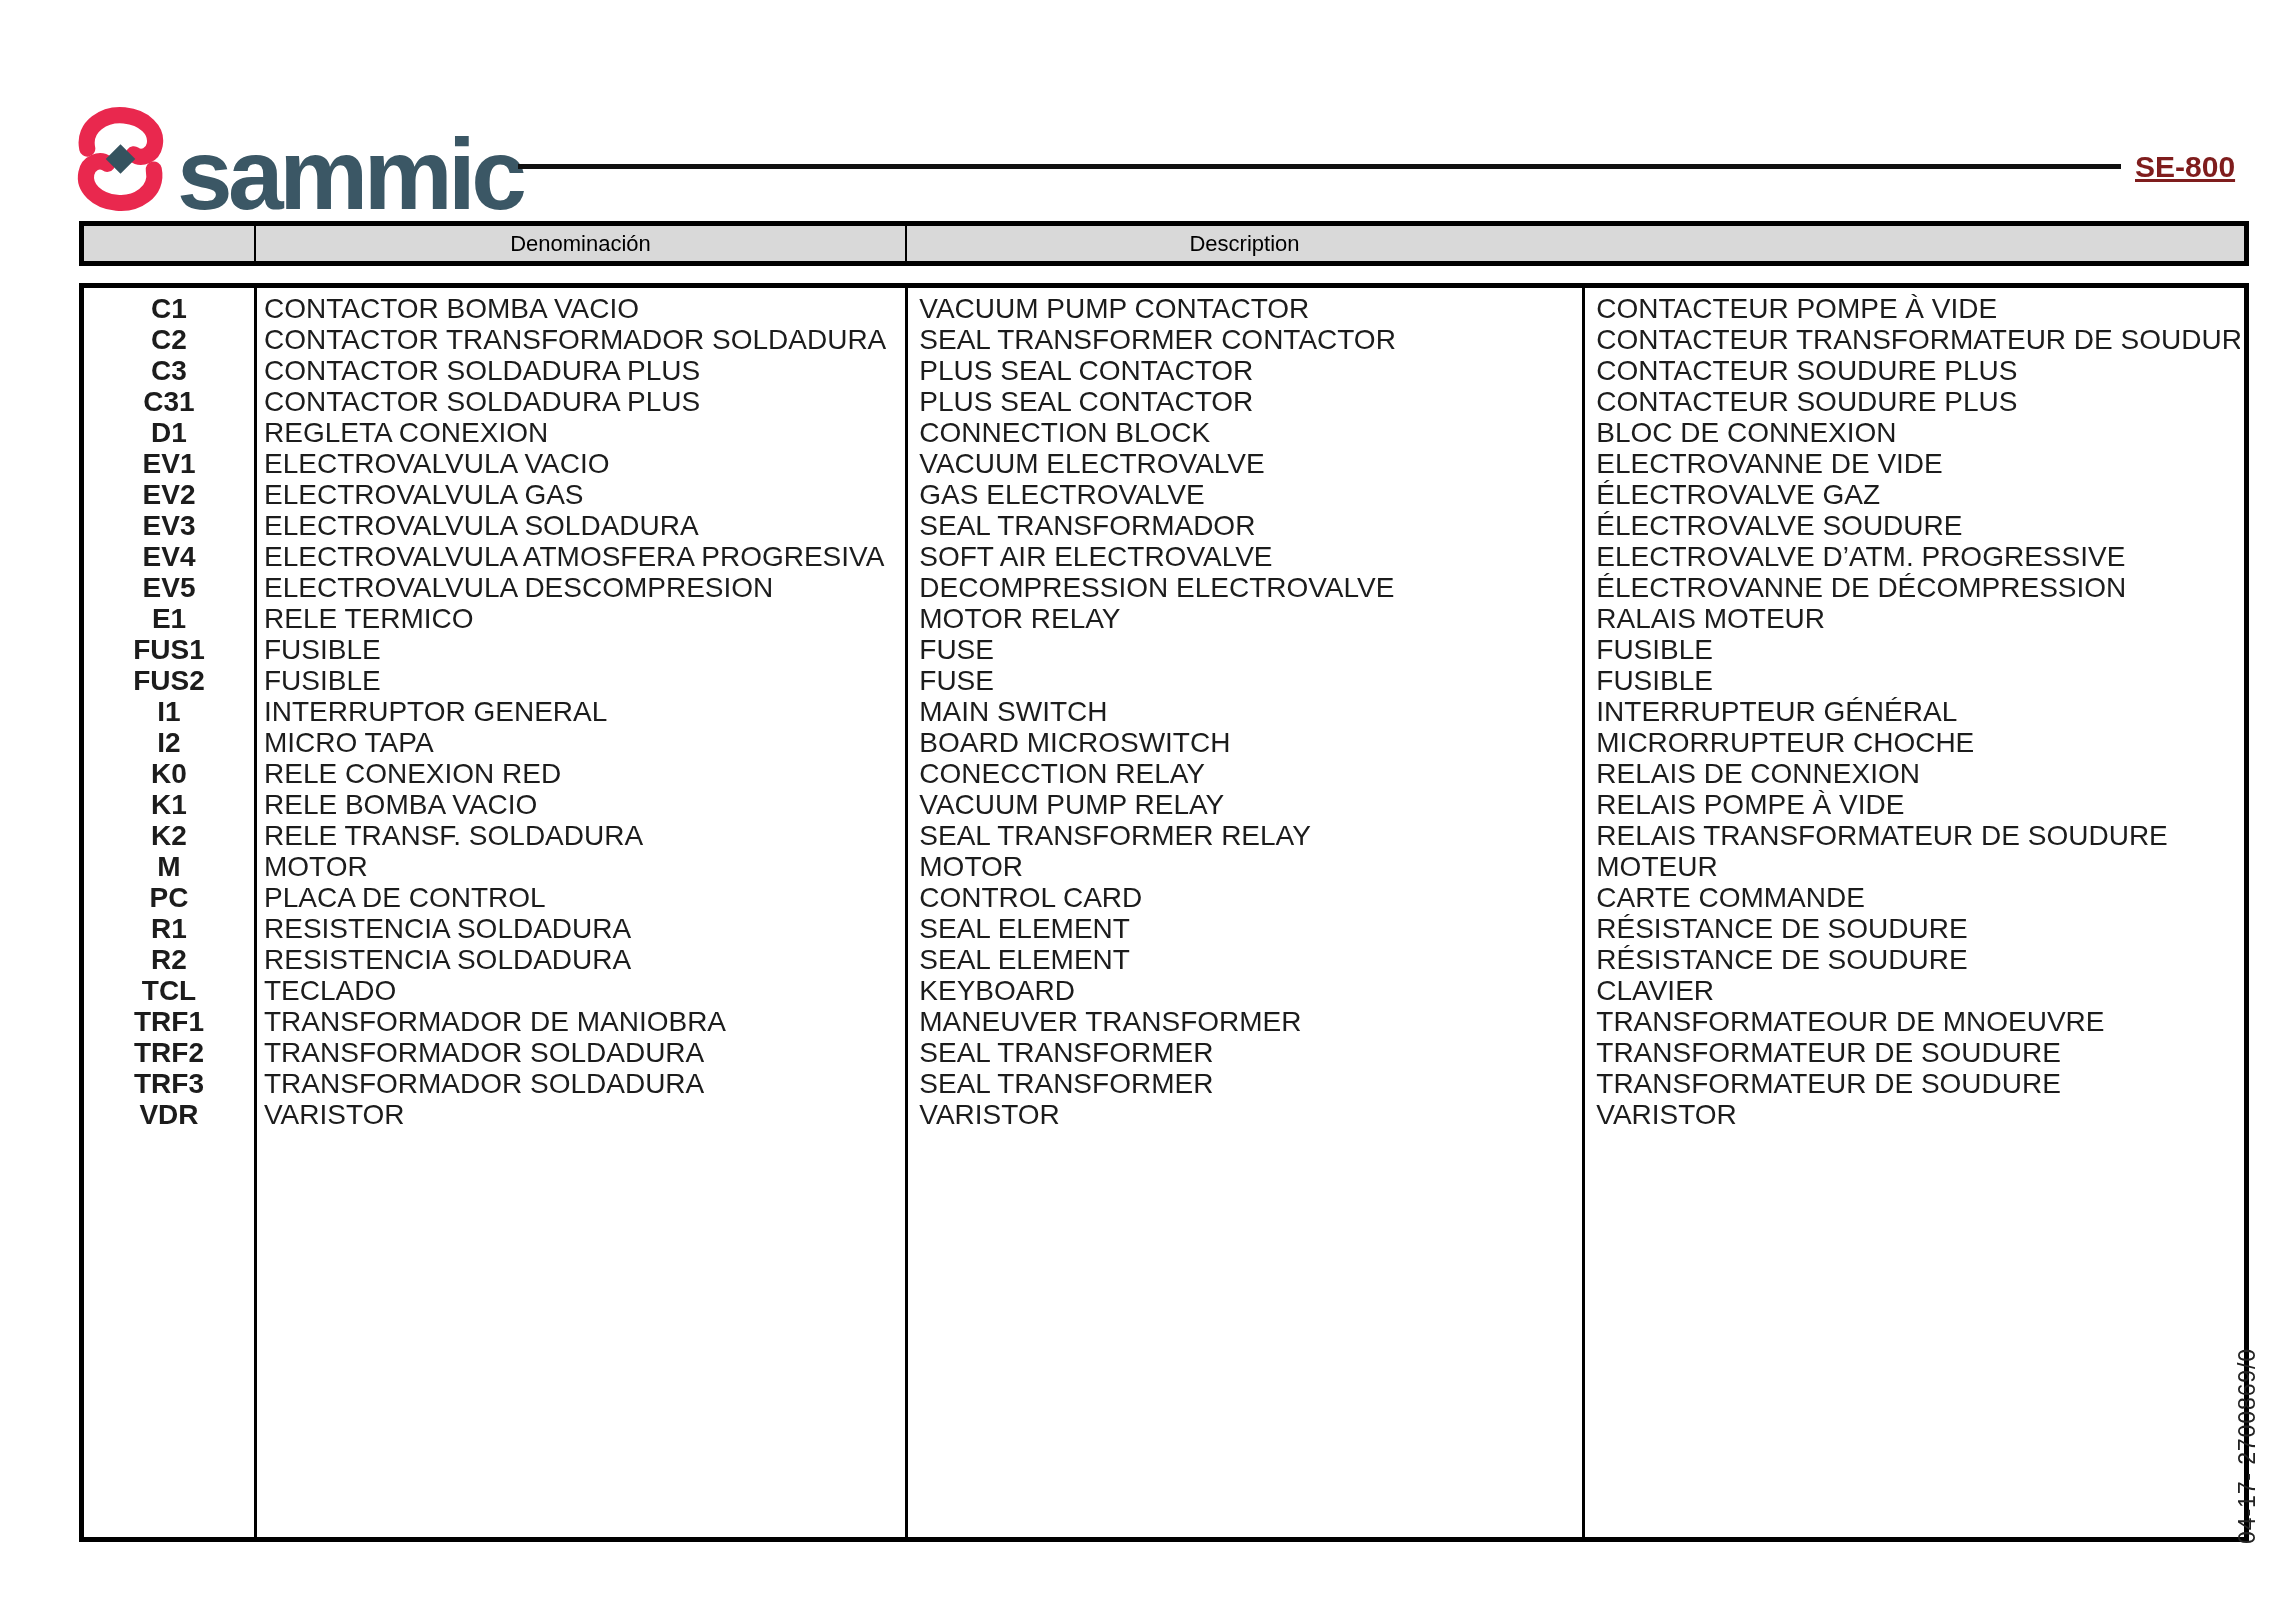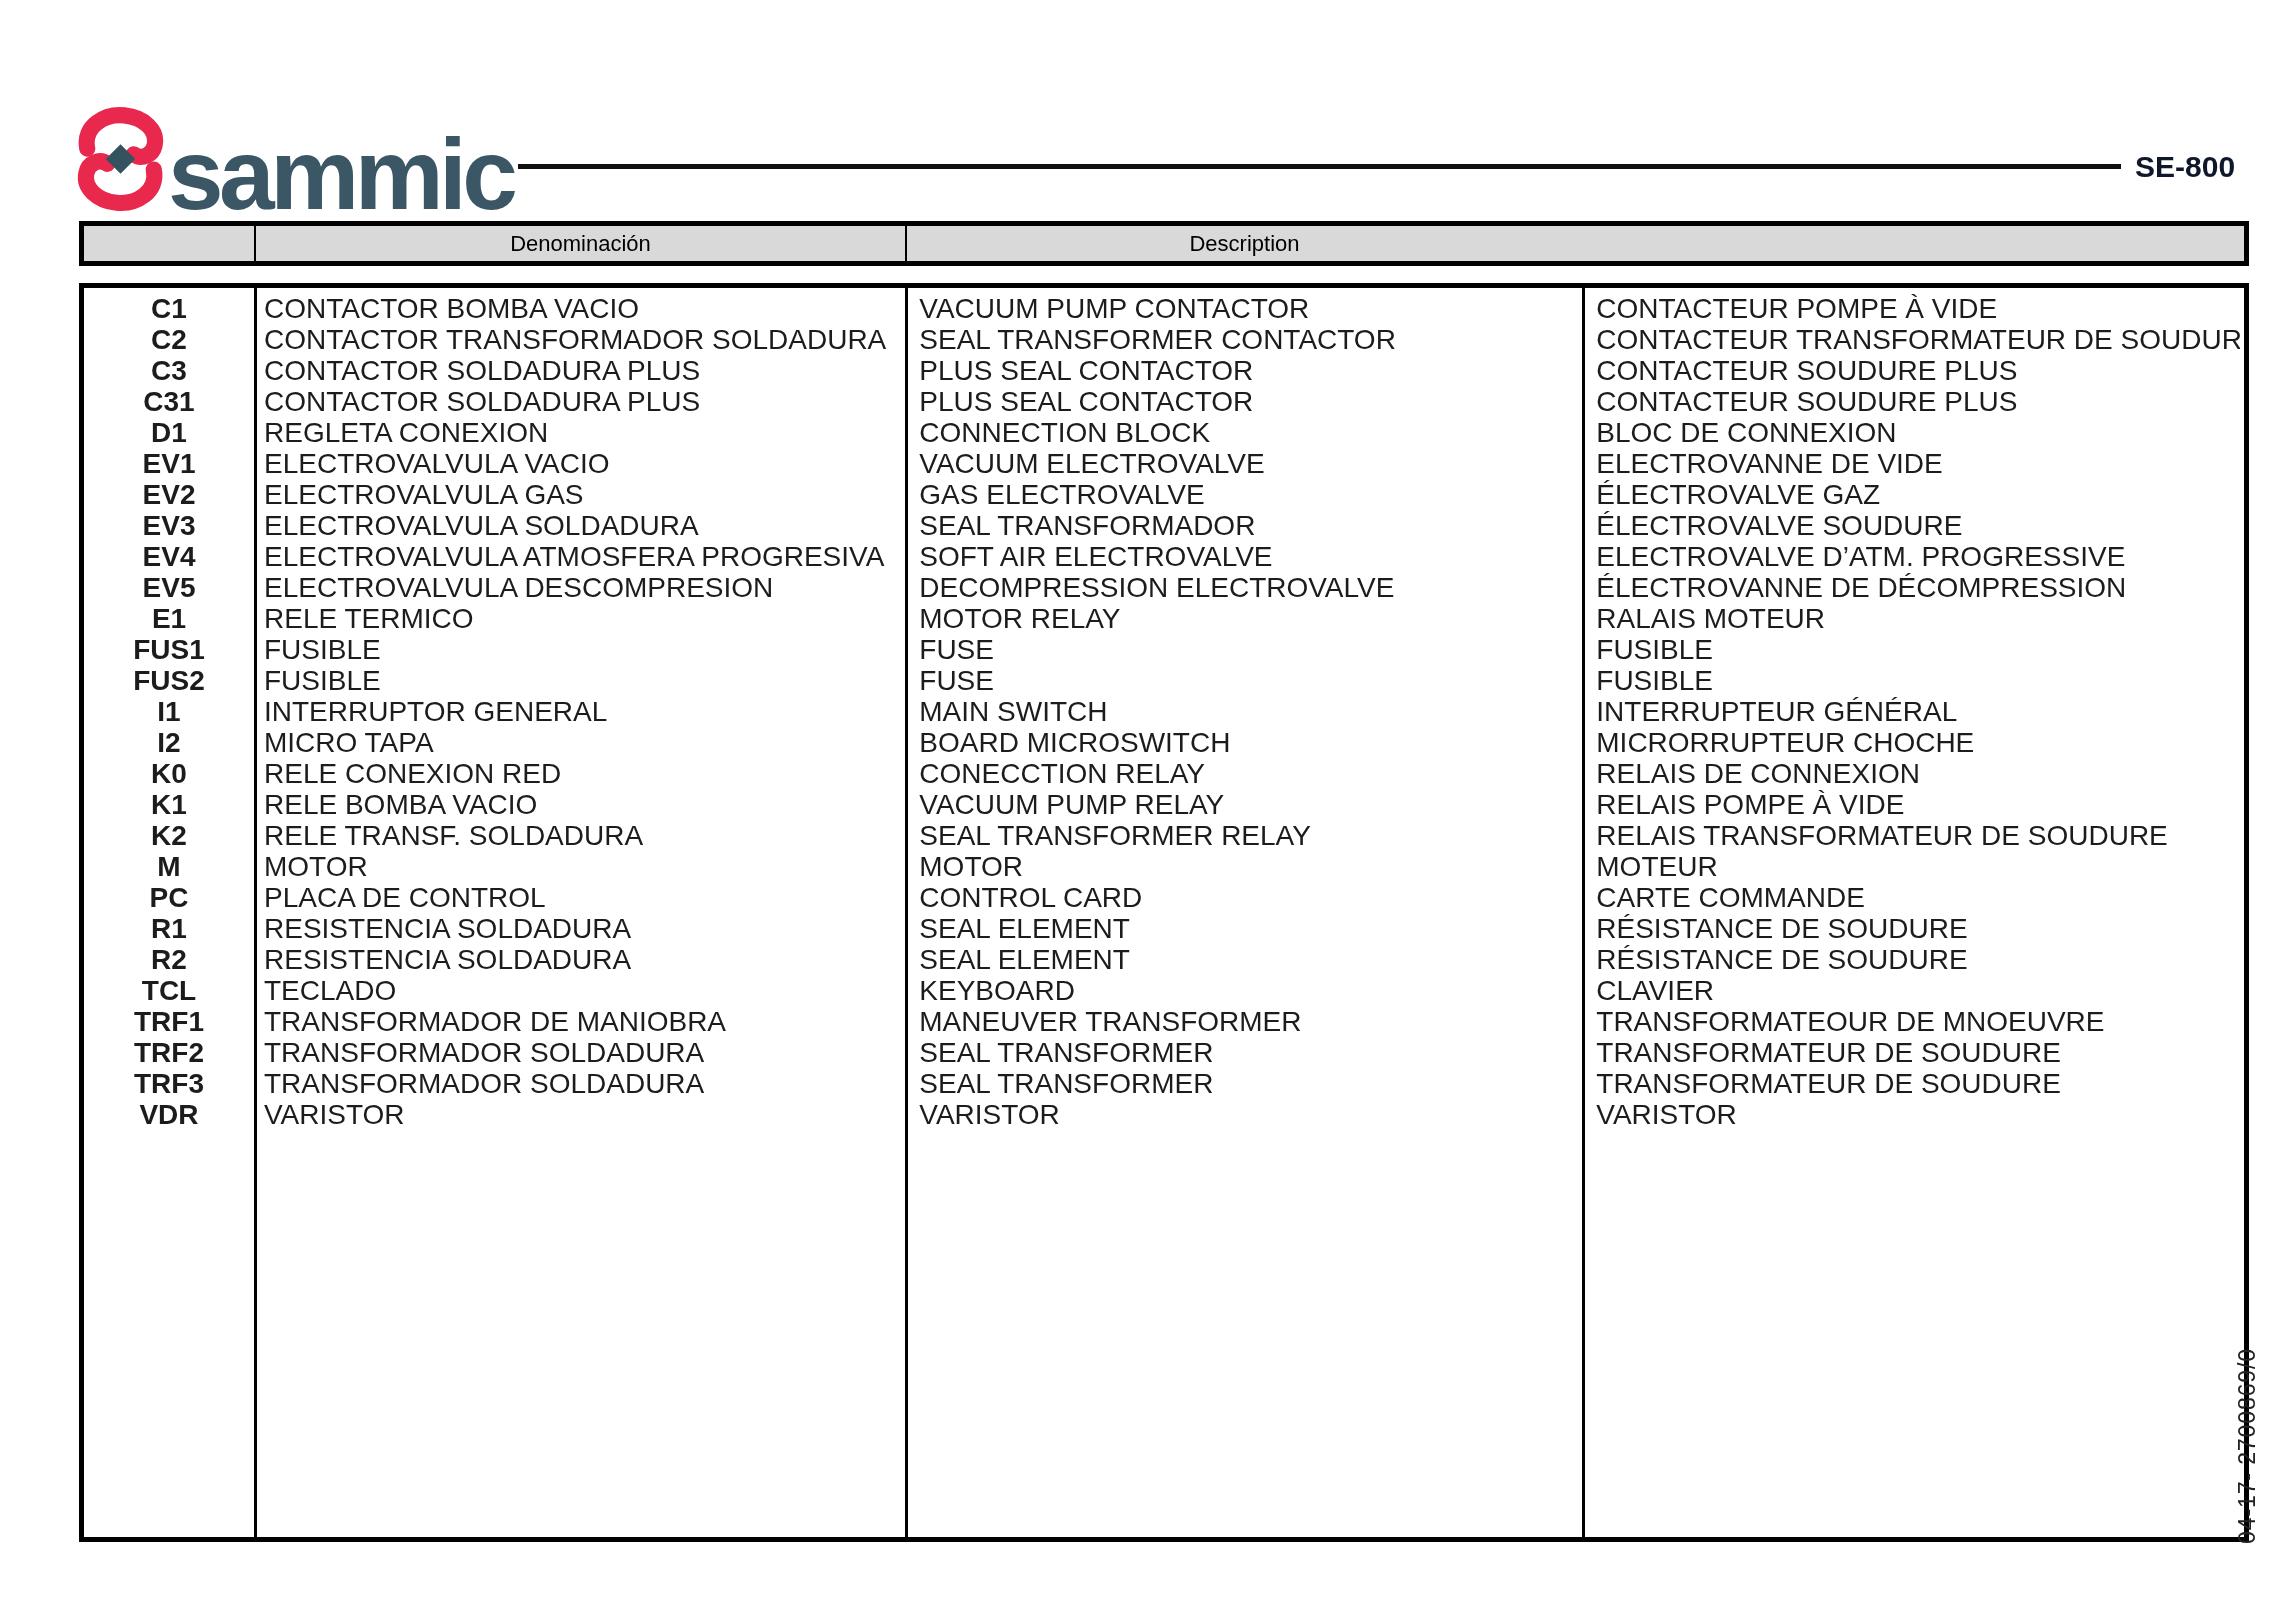--- a/index.html
+++ b/index.html
@@ -14,37 +14,37 @@
     position:relative;
     width:2293px; height:1598px;
     background:#ffffff;
     font-family:"Liberation Sans", sans-serif;
     color:var(--ink);
     overflow:hidden;
   }
   
   .brand{
     position:absolute; left:73px; top:104px;
-    display:flex; align-items:flex-end; 
+    display:flex; align-items:flex-end; gap:9px;
     height:109px;
   }
   .logo-mark{ width:95px; height:106px; display:block; }
   .wordmark{
     font-size:100px; font-weight:bold; letter-spacing:-4.5px;
     color:var(--logo-teal); line-height:0.88;
     transform:translateY(5.4px);
   }
   .head-rule{
     position:absolute; left:518px; top:164px;
     width:1603px; height:4.5px; background:#101010;
   }
   .model{
     position:absolute; left:2135px; top:150px;
-    font-size:30px; font-weight:bold; color:#0f172a;
-    letter-spacing:0px; white-space:nowrap;
+    font-size:30px; font-weight:bold; color:#7f1d1d;
+    letter-spacing:0px; white-space:nowrap;text-decoration:underline;
   }
   
   .legend-header{
     position:absolute; left:79px; top:221px;
     width:2170px; height:45px;
     border:5.4px solid #000; background:var(--header-bg);
     display:flex; align-items:stretch;
   }
   .legend-header .hcell{
     display:flex; align-items:center; justify-content:center;

